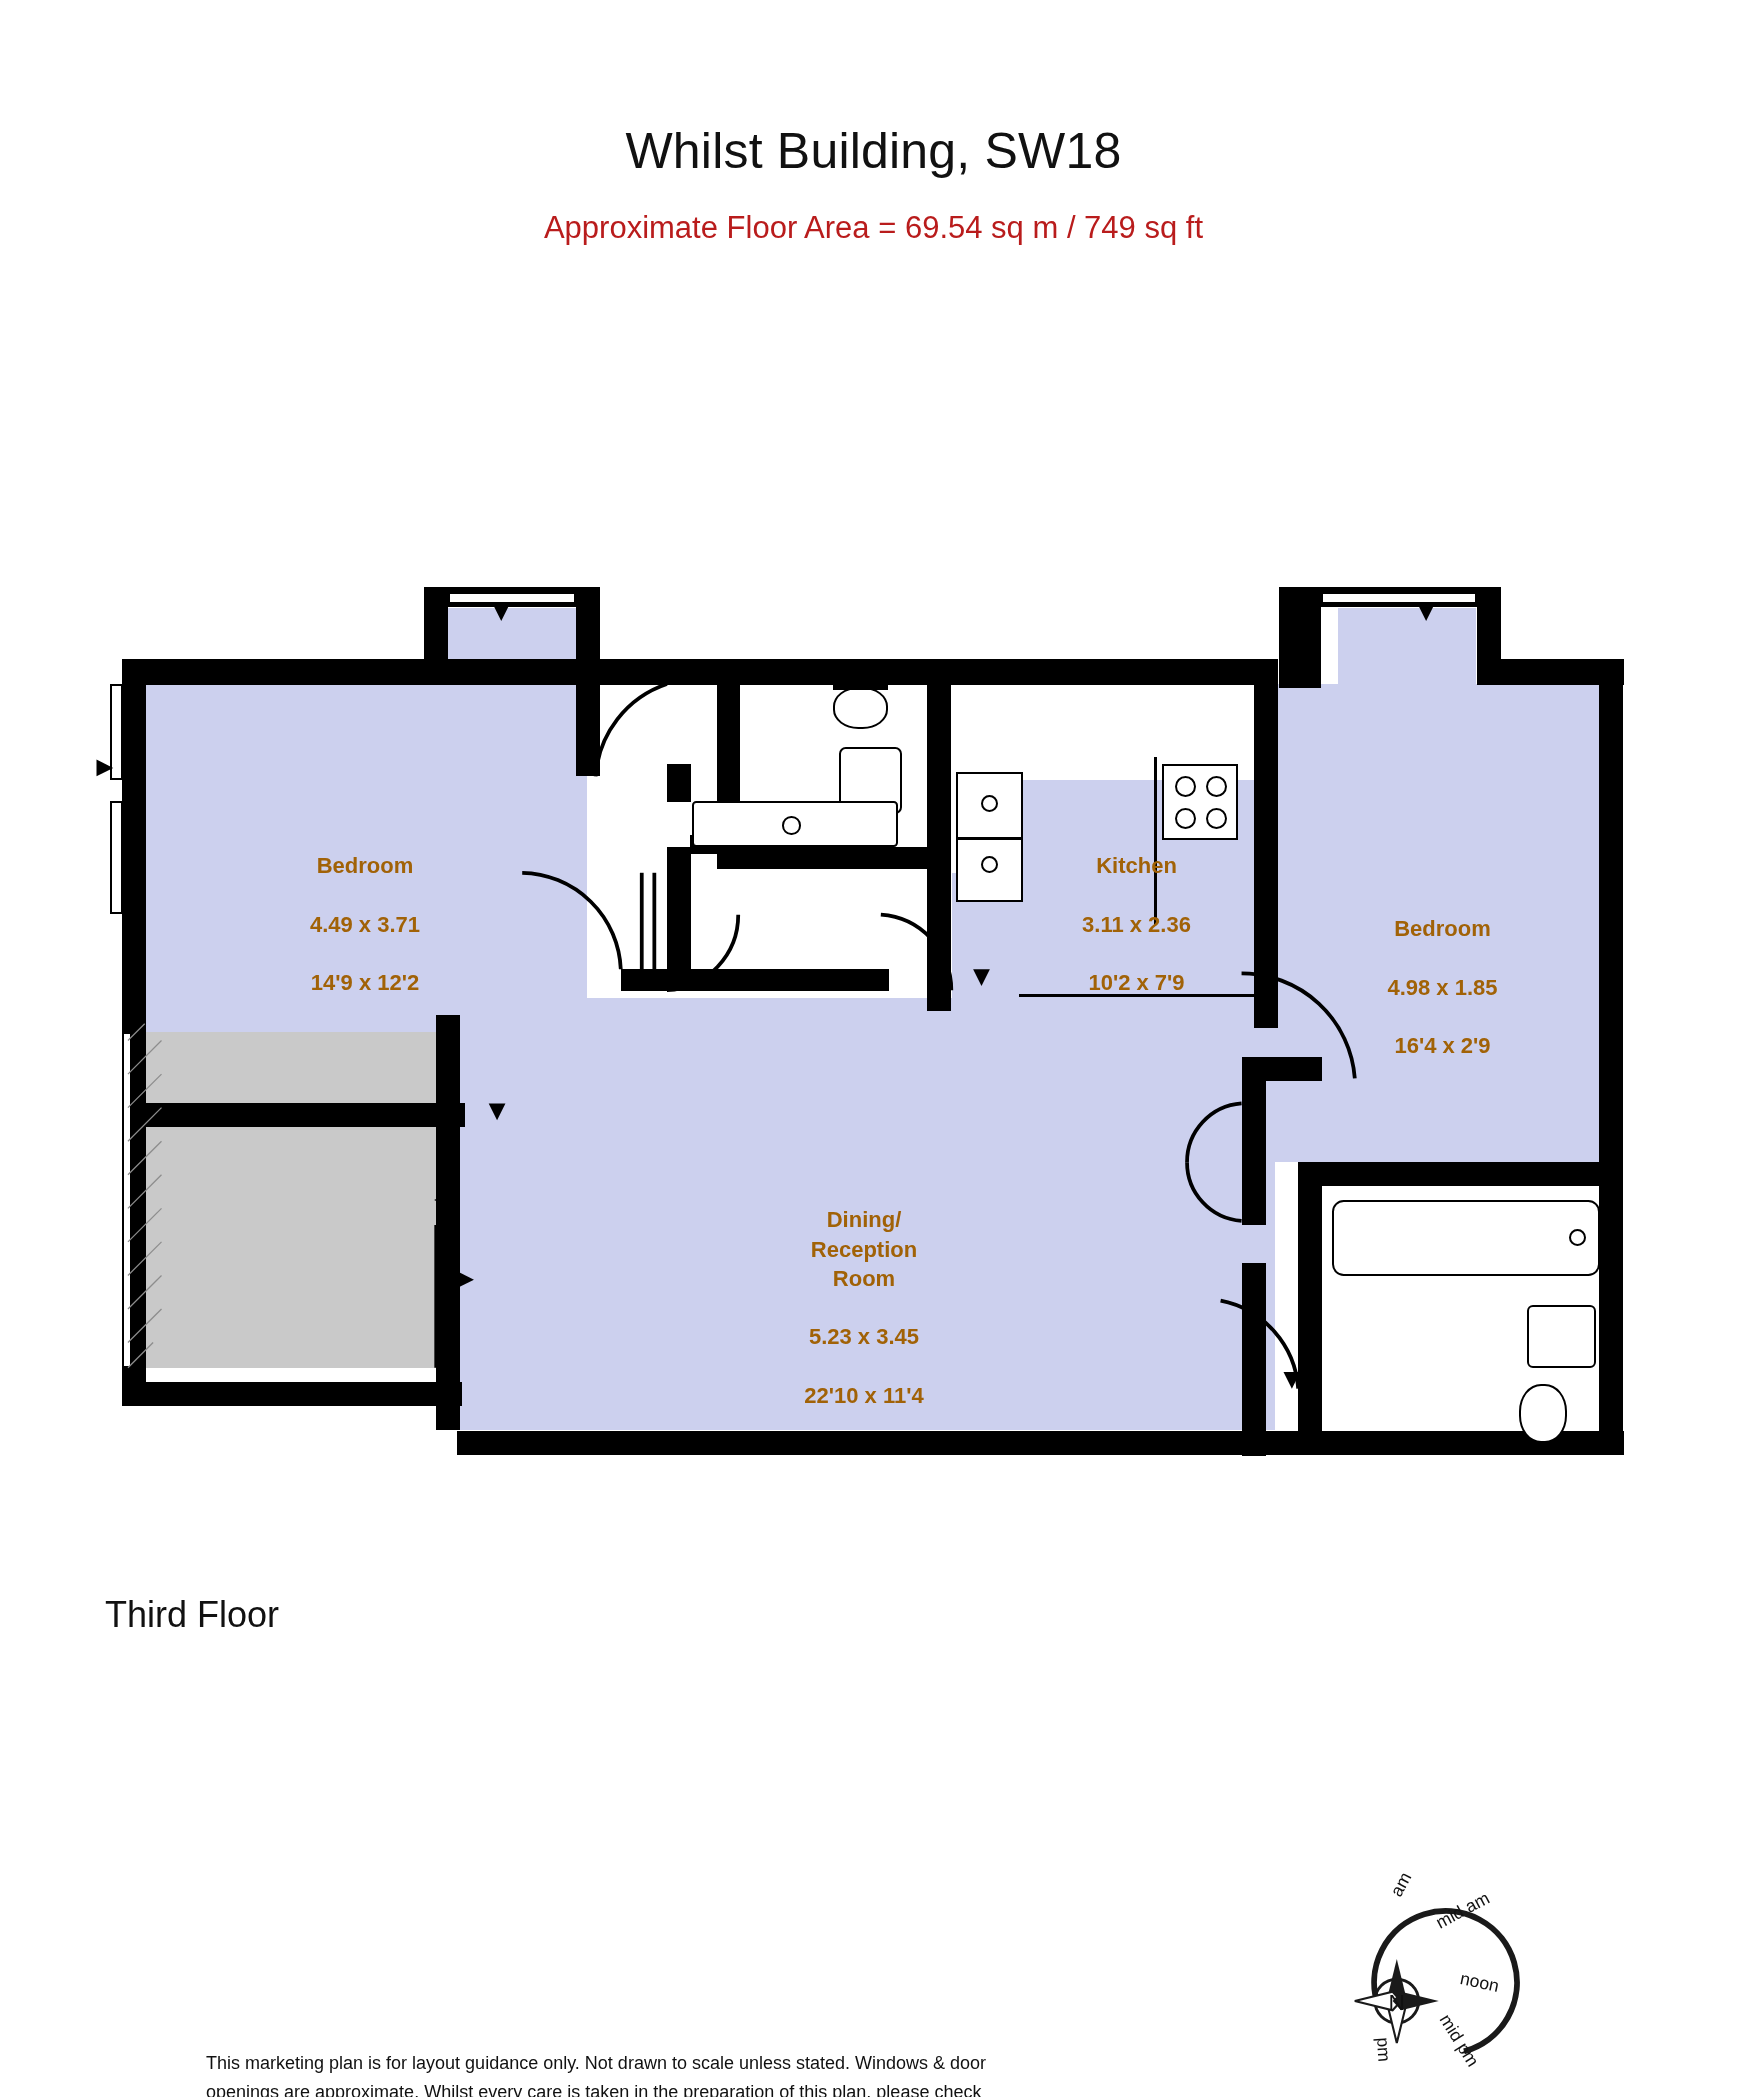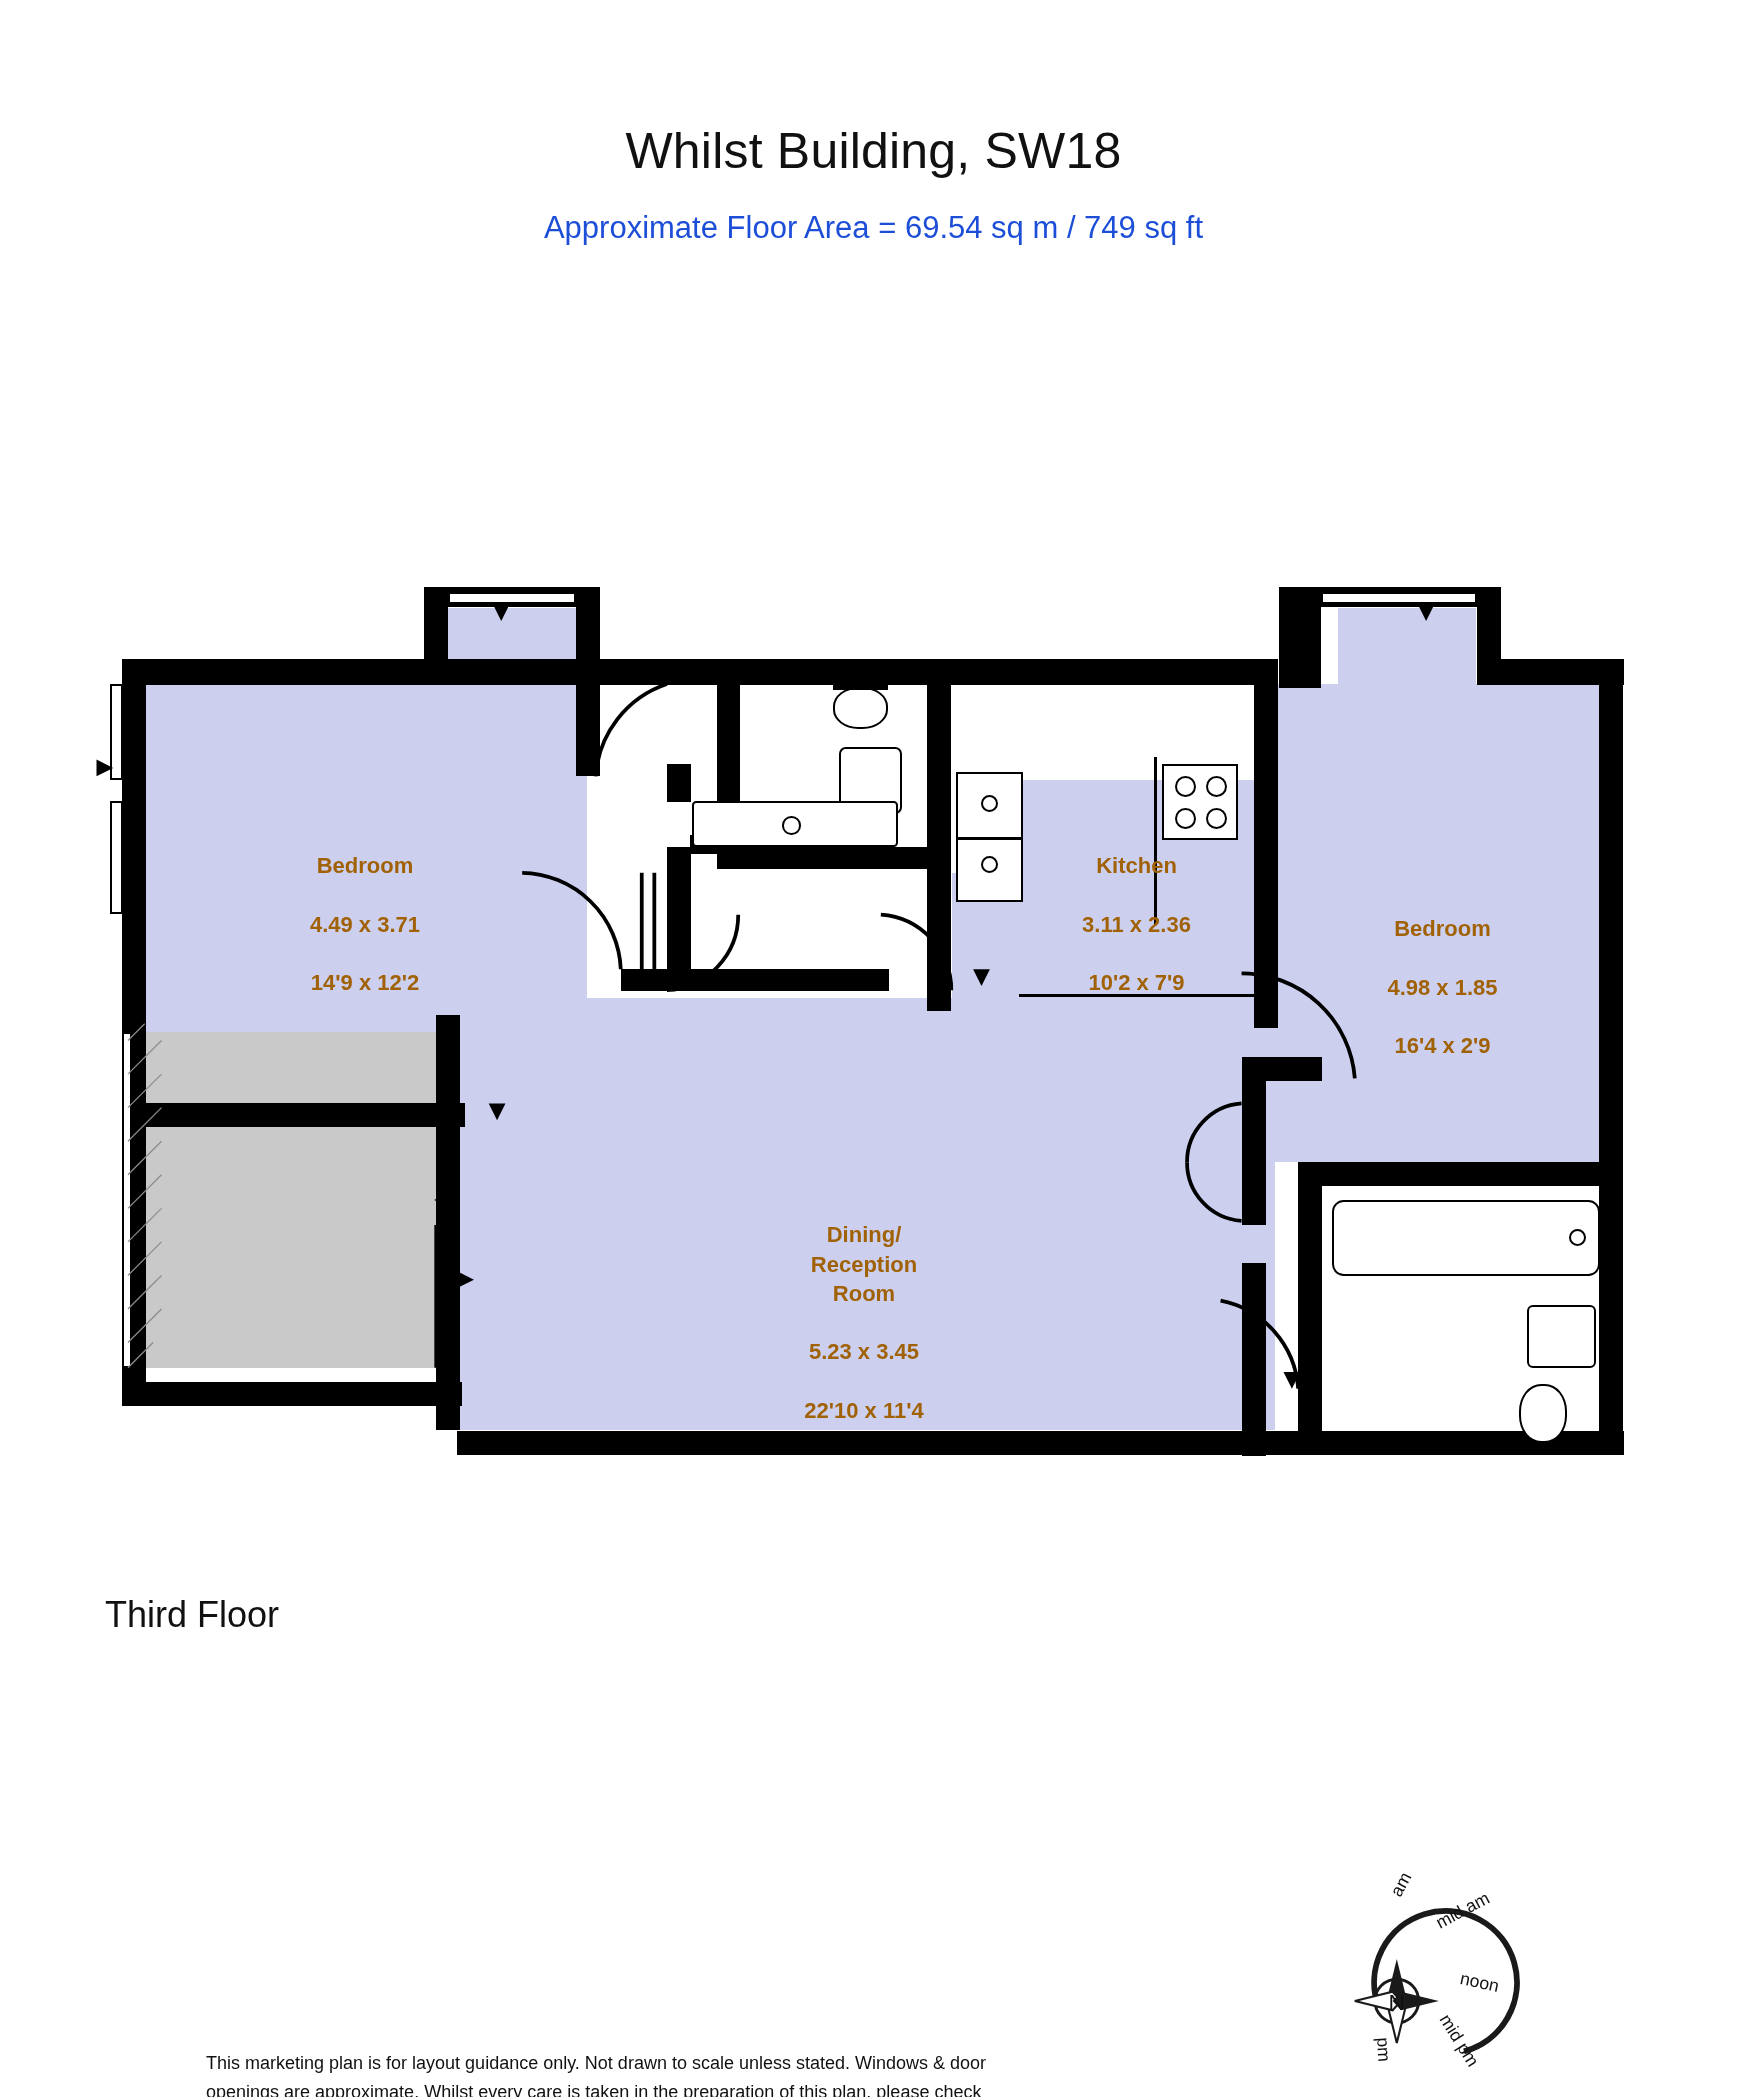--- a/index.html
+++ b/index.html
@@ -34,21 +34,21 @@
     color: #111111;
   }
   .subtitle {
     position: absolute;
     top: 210px;
     left: 0;
     width: 1747px;
     text-align: center;
     font-size: 31px;
     font-weight: 400;
-    color: #1d4ed8;
+    color: #b91c1c;
   }
 
   
   .plan {
     position: absolute;
     left: 0;
     top: 579px;
     width: 1747px;
     height: 1007px;
   }
@@ -289,21 +289,21 @@
       <div>10'2 x 7'9</div>
     </div>
 
     <div class="label" style="left:1300px; top:306px; width:285px;">
       <div>Bedroom</div>
       <div>4.98 x 1.85</div>
       <div>16'4 x 2'9</div>
     </div>
 
 
-    <div class="label" style="left:713px; top:612px; width:302px;">
+    <div class="label" style="left:713px; top:597px; width:302px;">
       <div>Dining/
 Reception
 Room</div>
       <div>5.23 x 3.45</div>
       <div>22'10 x 11'4</div>
     </div>
   </div>
 
   <div class="floor-name">Third Floor</div>
 

